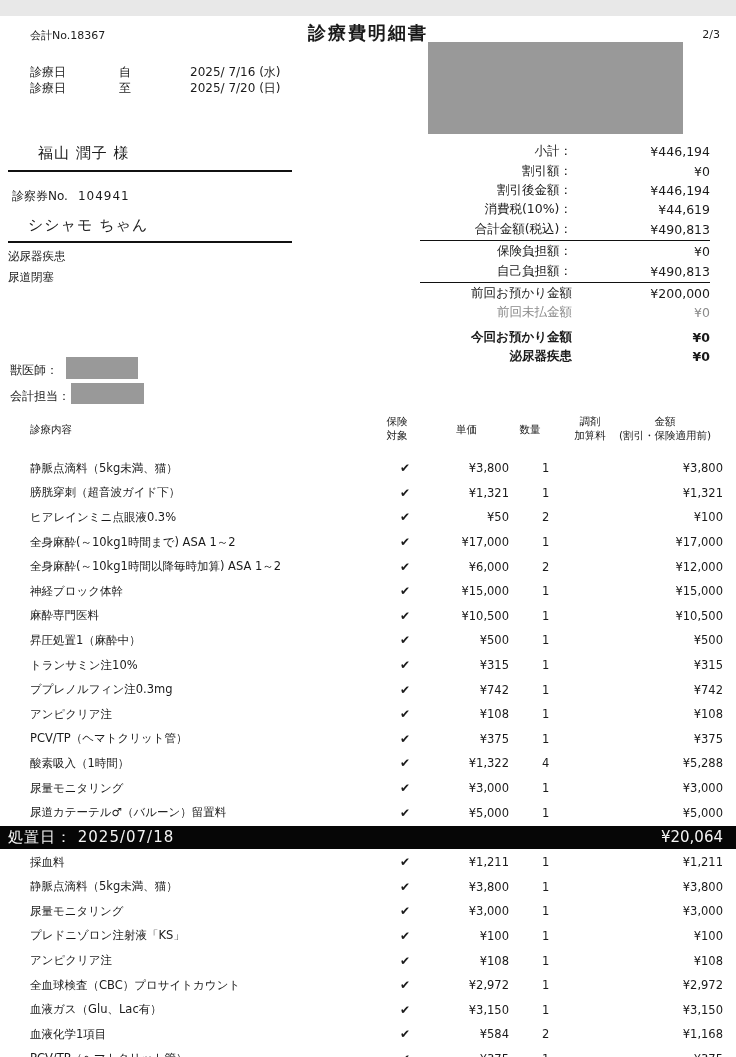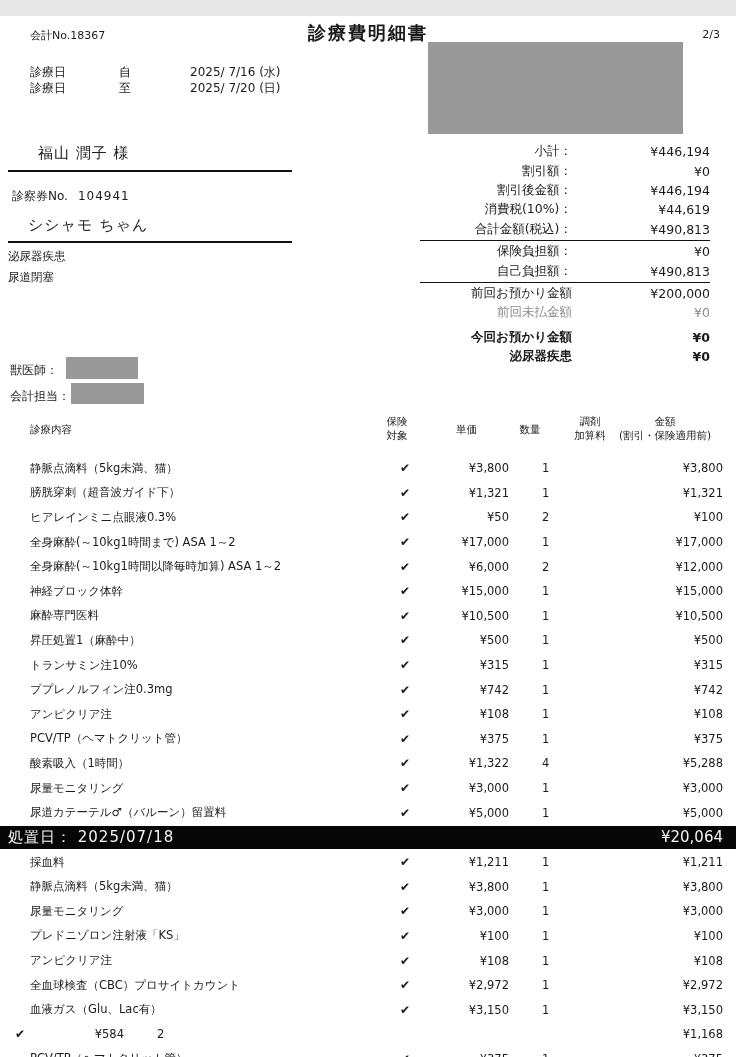--- a/index.html
+++ b/index.html
@@ -401,20 +401,21 @@
         <div class="trow row-root">
           <span class="c-name">血液ガス（Glu、Lac有）</span>
           <span class="c-check">✔</span>
           <span class="c-unit">¥3,150</span>
           <span class="c-qty">1</span>
           <span class="c-adj"></span>
           <span class="c-amt">¥3,150</span>
         </div>
 
         <div class="trow row-root">
+          <span class="c-name">血液化学1項目</span>
           <span class="c-check">✔</span>
           <span class="c-unit">¥584</span>
           <span class="c-qty">2</span>
           <span class="c-adj"></span>
           <span class="c-amt">¥1,168</span>
         </div>
 
         <div class="trow row-root">
           <span class="c-name">PCV/TP（ヘマトクリット管）</span>
           <span class="c-check">✔</span>

